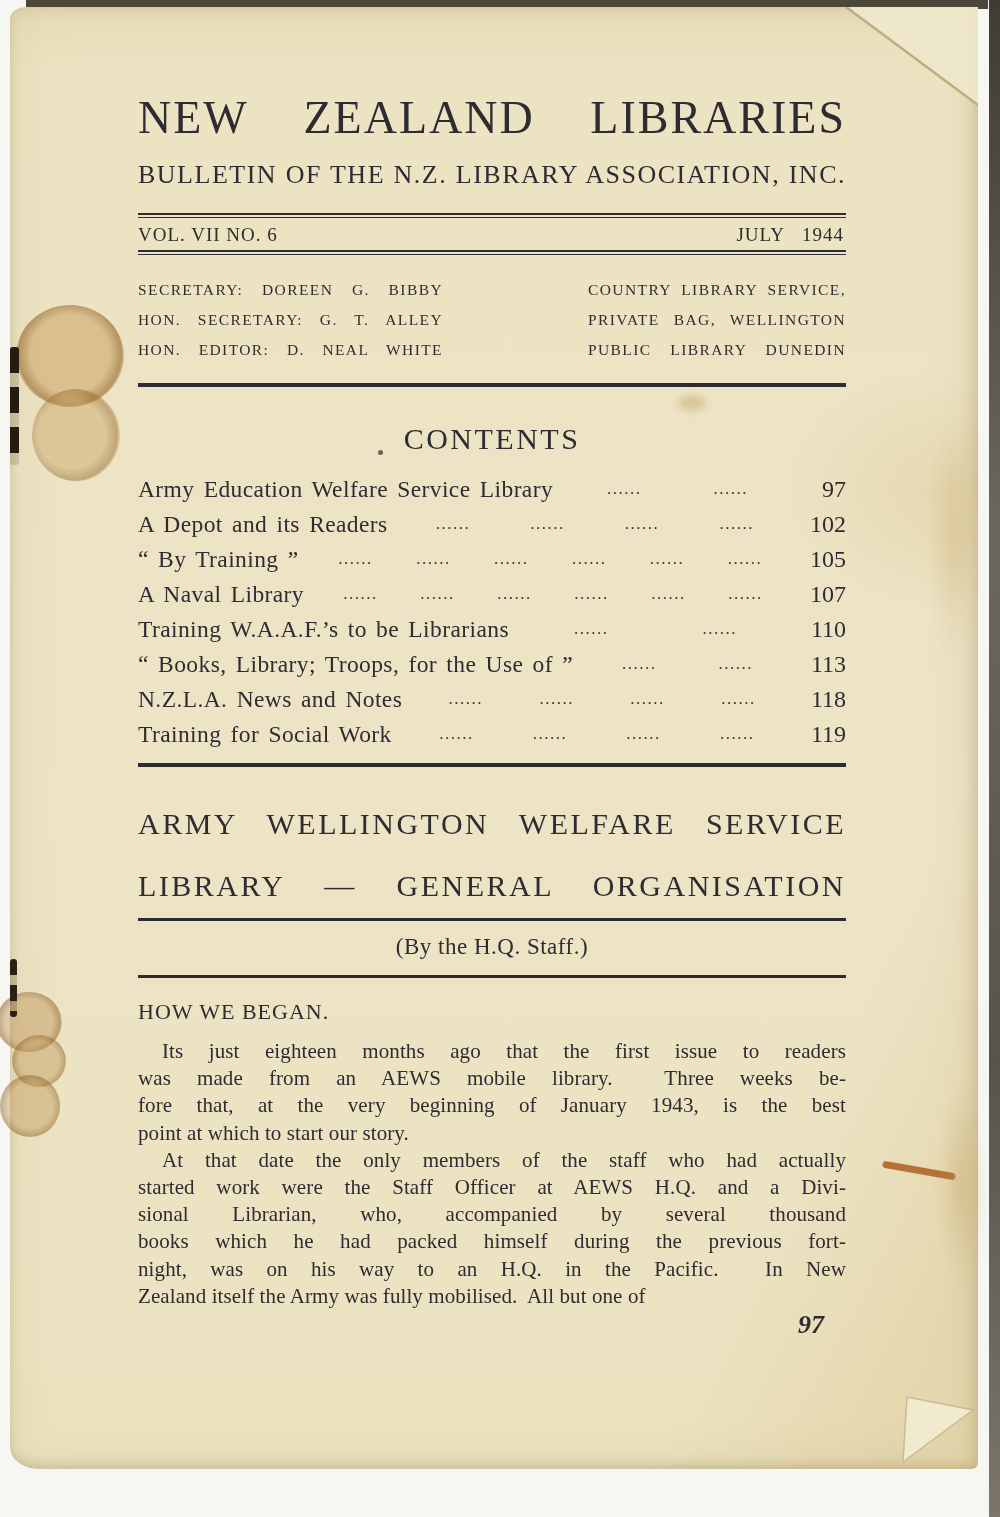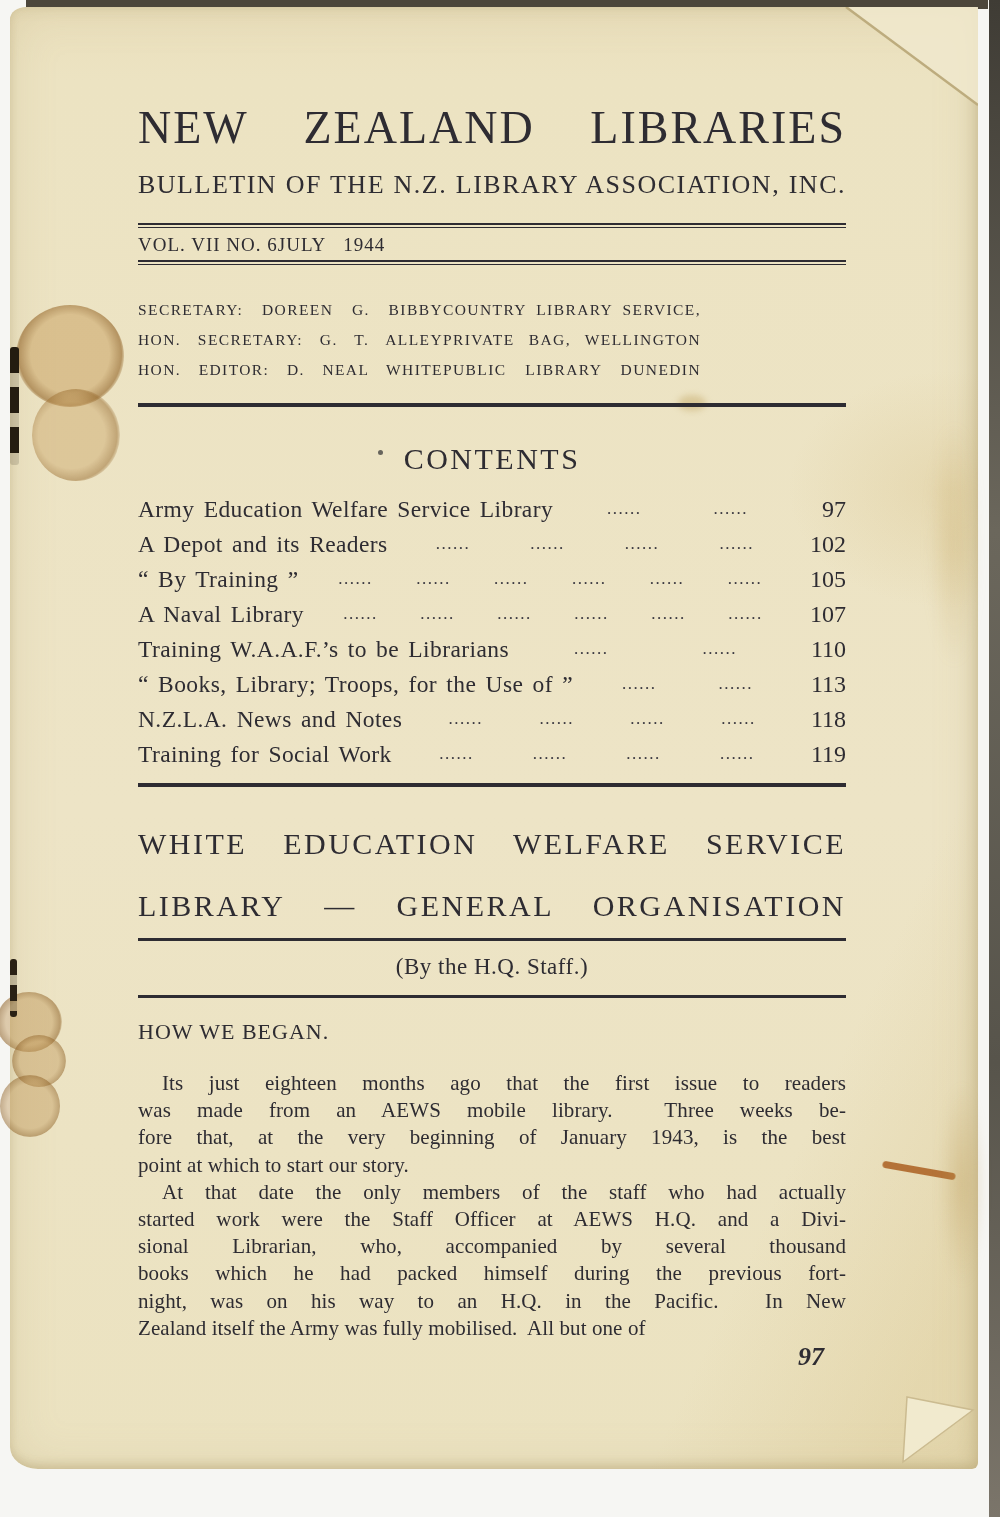--- a/index.html
+++ b/index.html
@@ -16,53 +16,53 @@
   
   .page{
     position:absolute;left:10px;top:7px;width:968px;height:1462px;
     background:
       radial-gradient(ellipse 230px 170px at 97% 33%, rgba(205,175,105,.22), transparent 70%),
       linear-gradient(115deg, transparent 80%, rgba(208,183,118,.25) 94%),
       linear-gradient(180deg,#eadfbc 0%,#ece3c2 5%,#ede4c6 55%,#ebe2c0 100%);
     border-radius:16px 3px 6px 28px / 12px 3px 6px 22px;
     box-shadow: inset 0 0 46px rgba(178,158,108,.22), inset -7px 0 14px rgba(170,150,100,.22), inset 0 -4px 8px rgba(165,145,95,.28);
   }
-  .content{position:absolute;left:128px;top:10px;width:708px;padding-top:84px;}
+  .content{position:absolute;left:128px;top:0;width:708px;padding-top:84px;}
   .spread{text-align:justify;text-align-last:justify;}
   
   .m-title{font-size:46px;line-height:54px;letter-spacing:2px;font-weight:normal;margin:0;white-space:nowrap;}
   .m-sub{font-size:26px;line-height:32px;letter-spacing:1.5px;margin-top:14px;white-space:nowrap;}
   
   .rule-double{margin-top:22px;height:2px;border-top:2px solid #2e2c32;border-bottom:1px solid #2e2c32;}
   .rule-double.r2{margin-top:0;}
   .rule-thick{height:4px;background:#2e2c32;}
   .rule-med{height:3px;background:#2e2c32;}
-  .vol-row{display:flex;align-items:baseline;font-size:19px;line-height:23px;letter-spacing:1px;padding:5px 2px 4px 0;}
+  .vol-row{display:flex;justify-content:space-between;align-items:baseline;font-size:19px;line-height:23px;letter-spacing:1px;padding:5px 2px 4px 0;}
   .issue-date{word-spacing:12px;}
   
-  .staff{display:flex;margin-top:30px;font-size:15.5px;letter-spacing:1.4px;}
+  .staff{display:flex;justify-content:space-between;margin-top:20px;font-size:15.5px;letter-spacing:1.4px;}
   .staff-col div{line-height:30px;}
   .staff-left{width:305px;}
   .staff-right{width:258px;}
   
   .toc-heading{margin-top:34px;text-align:center;font-size:30px;line-height:36px;letter-spacing:2.5px;}
   .toc{margin-top:16px;font-size:23.5px;}
   .toc-row{display:flex;align-items:baseline;line-height:33px;}
   .toc-title{white-space:nowrap;letter-spacing:.4px;word-spacing:3px;}
   .toc-leader{flex:1;display:flex;justify-content:space-around;margin:0 10px 0 18px;}
   .dotgroup{font-size:17px;letter-spacing:1.5px;color:#3a3840;transform:translateY(-3px);}
   .toc-page{width:52px;text-align:right;font-size:24px;}
   .rule-toc{margin-top:10px;}
   
   .a-title{margin:32px 0 0 0;font-size:30px;line-height:50px;letter-spacing:2.5px;font-weight:normal;}
   .rule-under-title{margin-top:7px;}
   .byline{margin-top:6px;text-align:center;font-size:23px;line-height:40px;letter-spacing:.5px;}
   .rule-under-byline{margin-top:8px;}
   .sec-heading{margin-top:20px;font-size:22px;line-height:28px;letter-spacing:1px;}
-  .paras{margin-top:24px;font-size:21px;}
+  .paras{margin-top:12px;font-size:21px;}
   .bodyline{line-height:27.2px;text-align:justify;text-align-last:justify;letter-spacing:.1px;}
   .bodyline.first{padding-left:24px;}
   .bodyline.lastline{text-align-last:left;}
   .page-num{margin-top:0;text-align:right;padding-right:22px;font-size:26px;font-style:italic;font-weight:bold;}
   
   .stain{position:absolute;border-radius:50%;pointer-events:none;}
   .sA1{left:6px;top:298px;width:108px;height:102px;
     background:radial-gradient(circle at 50% 48%, rgba(198,156,90,.50) 0 52%, rgba(146,99,38,.62) 68%, rgba(146,99,38,0) 74%);filter:blur(.4px);}
   .sA2{left:22px;top:382px;width:88px;height:92px;
     background:radial-gradient(circle at 45% 50%, rgba(198,156,90,.40) 0 50%, rgba(150,104,42,.5) 68%, rgba(150,104,42,0) 75%);filter:blur(.6px);}
@@ -218,21 +218,21 @@
             <span class="dotgroup">......</span>
             <span class="dotgroup">......</span>
             <span class="dotgroup">......</span>
           </span>
           <span class="toc-page">119</span>
         </div>
       </div>
 
     <div class="rule-thick rule-toc"></div>
 
-    <h2 class="a-title spread">WHITE EDUCATION WELFARE SERVICE</h2>
+    <h2 class="a-title spread">ARMY WELLINGTON WELFARE SERVICE</h2>
     <h2 class="a-title spread" style="margin-top:12px;">LIBRARY — GENERAL ORGANISATION</h2>
 
     <div class="rule-med rule-under-title"></div>
     <div class="byline">(By the H.Q. Staff.)</div>
     <div class="rule-med rule-under-byline"></div>
 
     <div class="sec-heading">HOW WE BEGAN.</div>
 
     <div class="paras" id="paras">
         <div class="bodyline first">Its just eighteen months ago that the first issue to readers</div>

